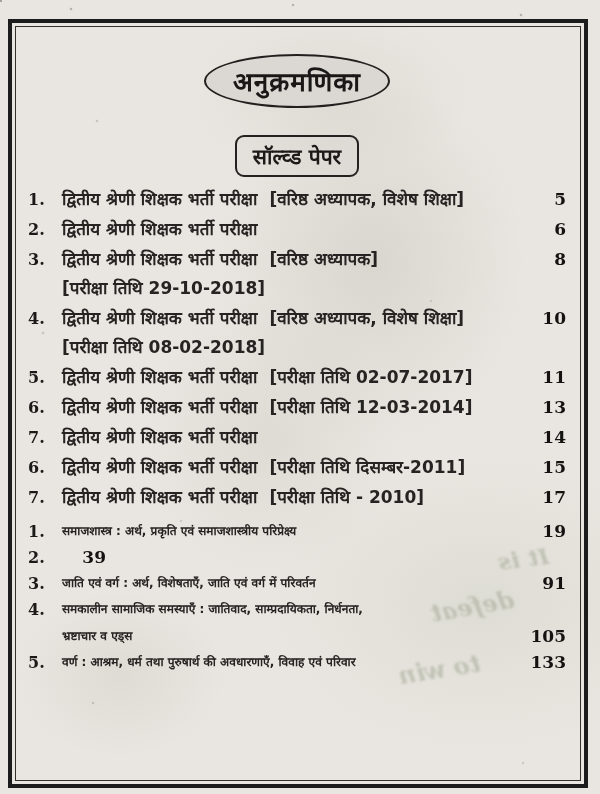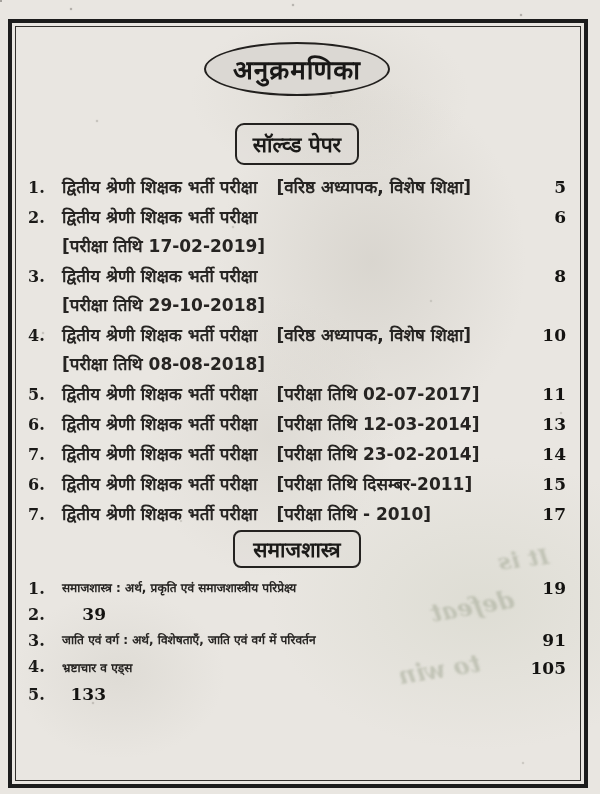--- a/index.html
+++ b/index.html
@@ -41,21 +41,21 @@
   .bleed{
     position:absolute;z-index:1;pointer-events:none;
     font-family:"DejaVu Serif",serif;font-style:italic;font-weight:700;
     color:rgba(142,150,128,.40);filter:blur(1px);
     transform:scaleX(-1) rotate(7deg);
   }
   .bleed.b1{left:498px;top:545px;font-size:23px;}
   .bleed.b2{left:430px;top:592px;font-size:24px;transform:scaleX(-1) rotate(10deg);}
   .bleed.b3{left:398px;top:655px;font-size:24px;transform:scaleX(-1) rotate(9deg);}
   
-  .content{position:absolute;left:28px;right:34px;top:36px;z-index:3;color:#242424;}
+  .content{position:absolute;left:28px;right:34px;top:48px;z-index:3;color:#242424;}
   .title-oval{
     width:182px;height:50px;margin:6px auto 0 auto;
     border:2.5px solid #22201e;border-radius:50%;
     background:#dbd8d3;
     display:flex;align-items:center;justify-content:center;
     font-size:26px;font-weight:700;color:#191817;letter-spacing:1px;
   }
   .section-box{
     width:-moz-fit-content;width:fit-content;margin:27px auto 8px auto;
     border:2.2px solid #242220;border-radius:9px;
@@ -68,21 +68,21 @@
   .row{display:flex;align-items:flex-start;margin-bottom:1px;}
   .num{
     width:34px;flex:none;
     font-family:"DejaVu Serif",serif;font-weight:700;font-size:16px;color:#1b1a18;
   }
   .lines{flex:1;min-width:0;}
   .sec-solved .num{line-height:29px;}
   .sec-solved .lines{line-height:29px;}
   .sec-solved .l1{display:flex;white-space:nowrap;}
   .sec-solved .br{margin-left:12px;}
-  .l1,.l2{font-size:17px;font-weight:600;color:#262422;gap:7px;}
+  .l1,.l2{font-size:17px;font-weight:600;color:#262422;}
   .l2:empty{display:none;}
   .l2{white-space:nowrap;}
   .pg{
     margin-left:8px;min-width:36px;flex:none;text-align:right;
     font-family:"DejaVu Serif",serif;font-weight:700;font-size:17px;color:#141311;
     line-height:29px;
   }
   .sec-soc{margin-top:7px;}
   .sec-soc .num{line-height:25px;}
   .sec-soc .lines{line-height:25px;}
@@ -127,44 +127,44 @@
       </span>
       <span class="pg">5</span>
     </div>
 
     <div class="row">
       <span class="num">2.</span>
       <span class="lines">
         <span class="l1">
           <span>द्वितीय श्रेणी शिक्षक भर्ती परीक्षा</span>
         </span>
-        <span class="l2">[परीक्षा तिथि 17-02-2019]</span>
       </span>
       <span class="pg">6</span>
     </div>
 
     <div class="row">
       <span class="num">3.</span>
       <span class="lines">
         <span class="l1">
           <span>द्वितीय श्रेणी शिक्षक भर्ती परीक्षा</span>
+          <span class="br">[वरिष्ठ अध्यापक]</span>
         </span>
         <span class="l2">[परीक्षा तिथि 29-10-2018]</span>
       </span>
       <span class="pg">8</span>
     </div>
 
     <div class="row">
       <span class="num">4.</span>
       <span class="lines">
         <span class="l1">
           <span>द्वितीय श्रेणी शिक्षक भर्ती परीक्षा</span>
           <span class="br">[वरिष्ठ अध्यापक, विशेष शिक्षा]</span>
         </span>
-        <span class="l2">[परीक्षा तिथि 08-08-2018]</span>
+        <span class="l2">[परीक्षा तिथि 08-02-2018]</span>
       </span>
       <span class="pg">10</span>
     </div>
 
     <div class="row">
       <span class="num">5.</span>
       <span class="lines">
         <span class="l1">
           <span>द्वितीय श्रेणी शिक्षक भर्ती परीक्षा</span>
           <span class="br">[परीक्षा तिथि 02-07-2017]</span>
@@ -184,21 +184,20 @@
 
       </span>
       <span class="pg">13</span>
     </div>
 
     <div class="row">
       <span class="num">7.</span>
       <span class="lines">
         <span class="l1">
           <span>द्वितीय श्रेणी शिक्षक भर्ती परीक्षा</span>
-          <span class="br">[परीक्षा तिथि 23-02-2014]</span>
         </span>
 
       </span>
       <span class="pg">14</span>
     </div>
 
     <div class="row">
       <span class="num">6.</span>
       <span class="lines">
         <span class="l1">
@@ -217,23 +216,20 @@
           <span>द्वितीय श्रेणी शिक्षक भर्ती परीक्षा</span>
           <span class="br">[परीक्षा तिथि - 2010]</span>
         </span>
 
       </span>
       <span class="pg">17</span>
     </div>
 
   </div>
 
-  <div class="section-box soc">
-    <span>समाजशास्त्र</span>
-  </div>
 
   <div class="toc sec-soc">
 
     <div class="row">
       <span class="num">1.</span>
       <span class="lines">
         <span class="l1">समाजशास्त्र : अर्थ, प्रकृति एवं समाजशास्त्रीय परिप्रेक्ष्य</span>
 
       </span>
       <span class="pg">19</span>
@@ -249,25 +245,30 @@
       <span class="lines">
         <span class="l1">जाति एवं वर्ग : अर्थ, विशेषताएँ, जाति एवं वर्ग में परिवर्तन</span>
 
       </span>
       <span class="pg">91</span>
     </div>
 
     <div class="row">
       <span class="num">4.</span>
       <span class="lines">
+        <span class="l1">समकालीन सामाजिक समस्याएँ : जातिवाद, साम्प्रदायिकता, निर्धनता,</span>
         <span class="l2">भ्रष्टाचार व एड्स</span>
       </span>
       <span class="pg pg-bottom">105</span>
     </div>
 
     <div class="row">
       <span class="num">5.</span>
+      <span class="lines">
+        <span class="l1">वर्ण : आश्रम, धर्म तथा पुरुषार्थ की अवधारणाएँ, विवाह एवं परिवार</span>
+
+      </span>
       <span class="pg">133</span>
     </div>
 
   </div>
 
 </div>
 
 </body></html>

